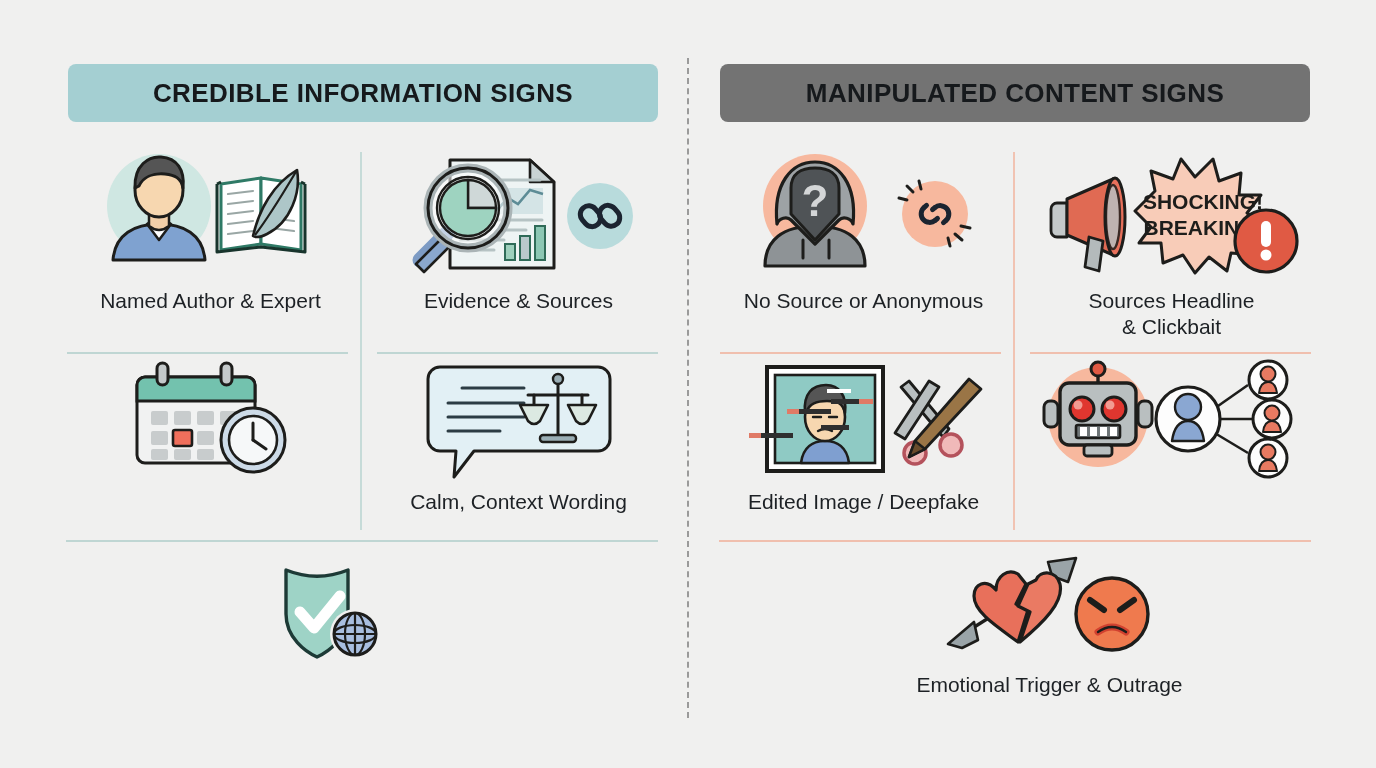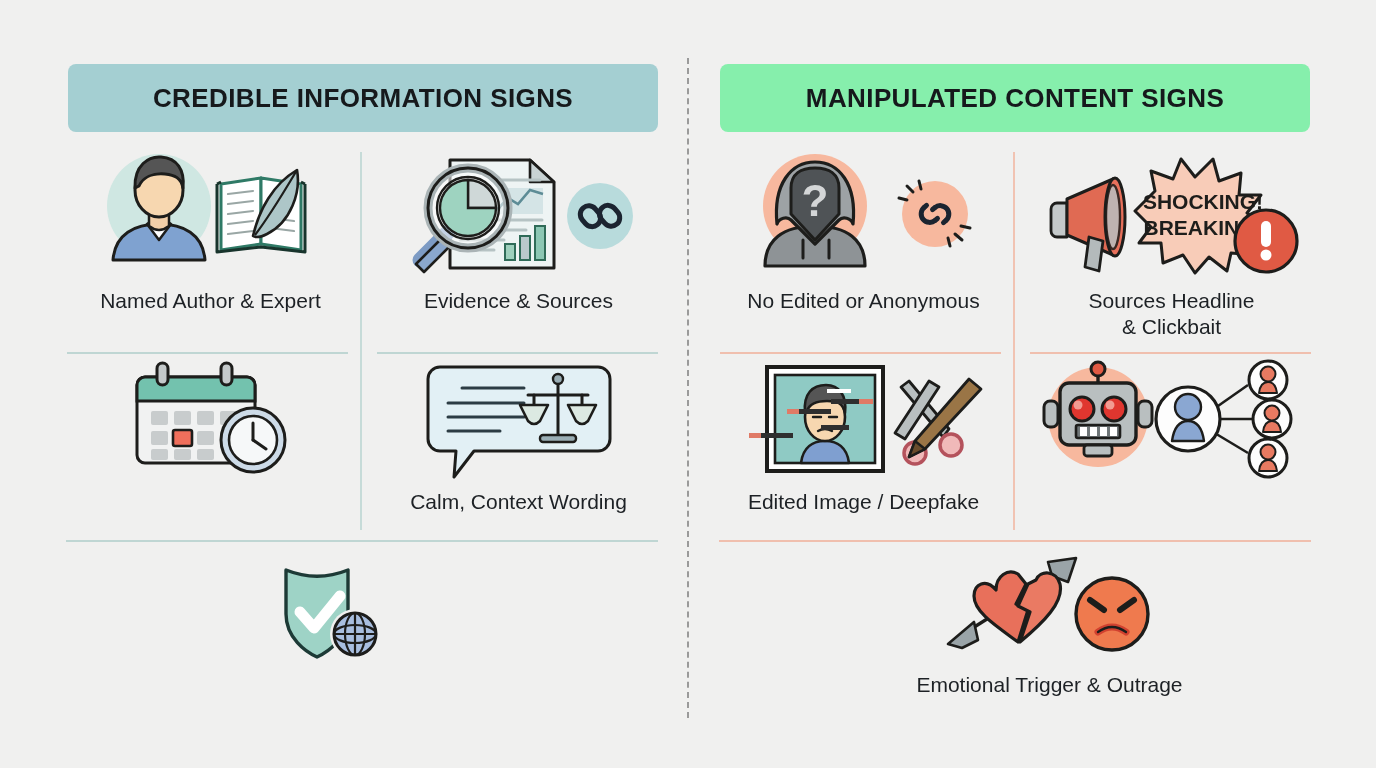--- a/index.html
+++ b/index.html
@@ -24,28 +24,28 @@
   }
 
   
   .panel { position: absolute; top: 0; height: 768px; }
   .panel-left  { left: 0px;   width: 687px; }
   .panel-right { left: 689px; width: 687px; }
 
   .header-band {
     position: absolute;
     top: 64px;
-    height: 68px;
+    height: 58px;
     border-radius: 8px;
     display: flex;
     align-items: center;
     justify-content: center;
   }
   .panel-left  .header-band { left: 68px;  width: 590px; background: #a4cfd2; }
-  .panel-right .header-band { left: 31px;  width: 590px; background: #86efac; }
+  .panel-right .header-band { left: 31px;  width: 590px; background: #737373; }
 
   .header-text {
     font-size: 26px;
     font-weight: bold;
     letter-spacing: 0.4px;
     color: #16191c;
     white-space: nowrap;
   }
 
   
@@ -342,21 +342,21 @@
             <g stroke="#1d1d1b" stroke-width="3" stroke-linecap="round">
               <line x1="174" y1="44" x2="168" y2="38"></line>
               <line x1="182" y1="41" x2="180" y2="33"></line>
               <line x1="168" y1="52" x2="160" y2="50"></line>
               <line x1="216" y1="86" x2="223" y2="92"></line>
               <line x1="209" y1="90" x2="211" y2="98"></line>
               <line x1="222" y1="78" x2="231" y2="80"></line>
             </g>
           </svg>
         </div>
-        <div class="caption">No Edited or Anonymous</div>
+        <div class="caption">No Source or Anonymous</div>
       </div>
 
       <div class="cell c-01">
         <div class="art">
           <svg width="270" height="132" viewBox="0 0 270 132">
 
             <path d="M14 62 l0 22 a6 6 0 0 0 6 6 l10 0 l0 -34 l-10 0 a6 6 0 0 0 -6 6 Z" fill="#c4c9ca" stroke="#1d1d1b" stroke-width="2.8" stroke-linejoin="round"></path>
             <path d="M30 52 L76 32 L76 108 L30 88 Z" fill="#e06a53" stroke="#1d1d1b" stroke-width="3" stroke-linejoin="round"></path>
             <path d="M52 90 L66 94 L62 124 L48 120 Z" fill="#b4babb" stroke="#1d1d1b" stroke-width="2.8" stroke-linejoin="round"></path>
             <ellipse cx="78" cy="70" rx="10" ry="39" fill="#e8705b" stroke="#1d1d1b" stroke-width="3"></ellipse>

